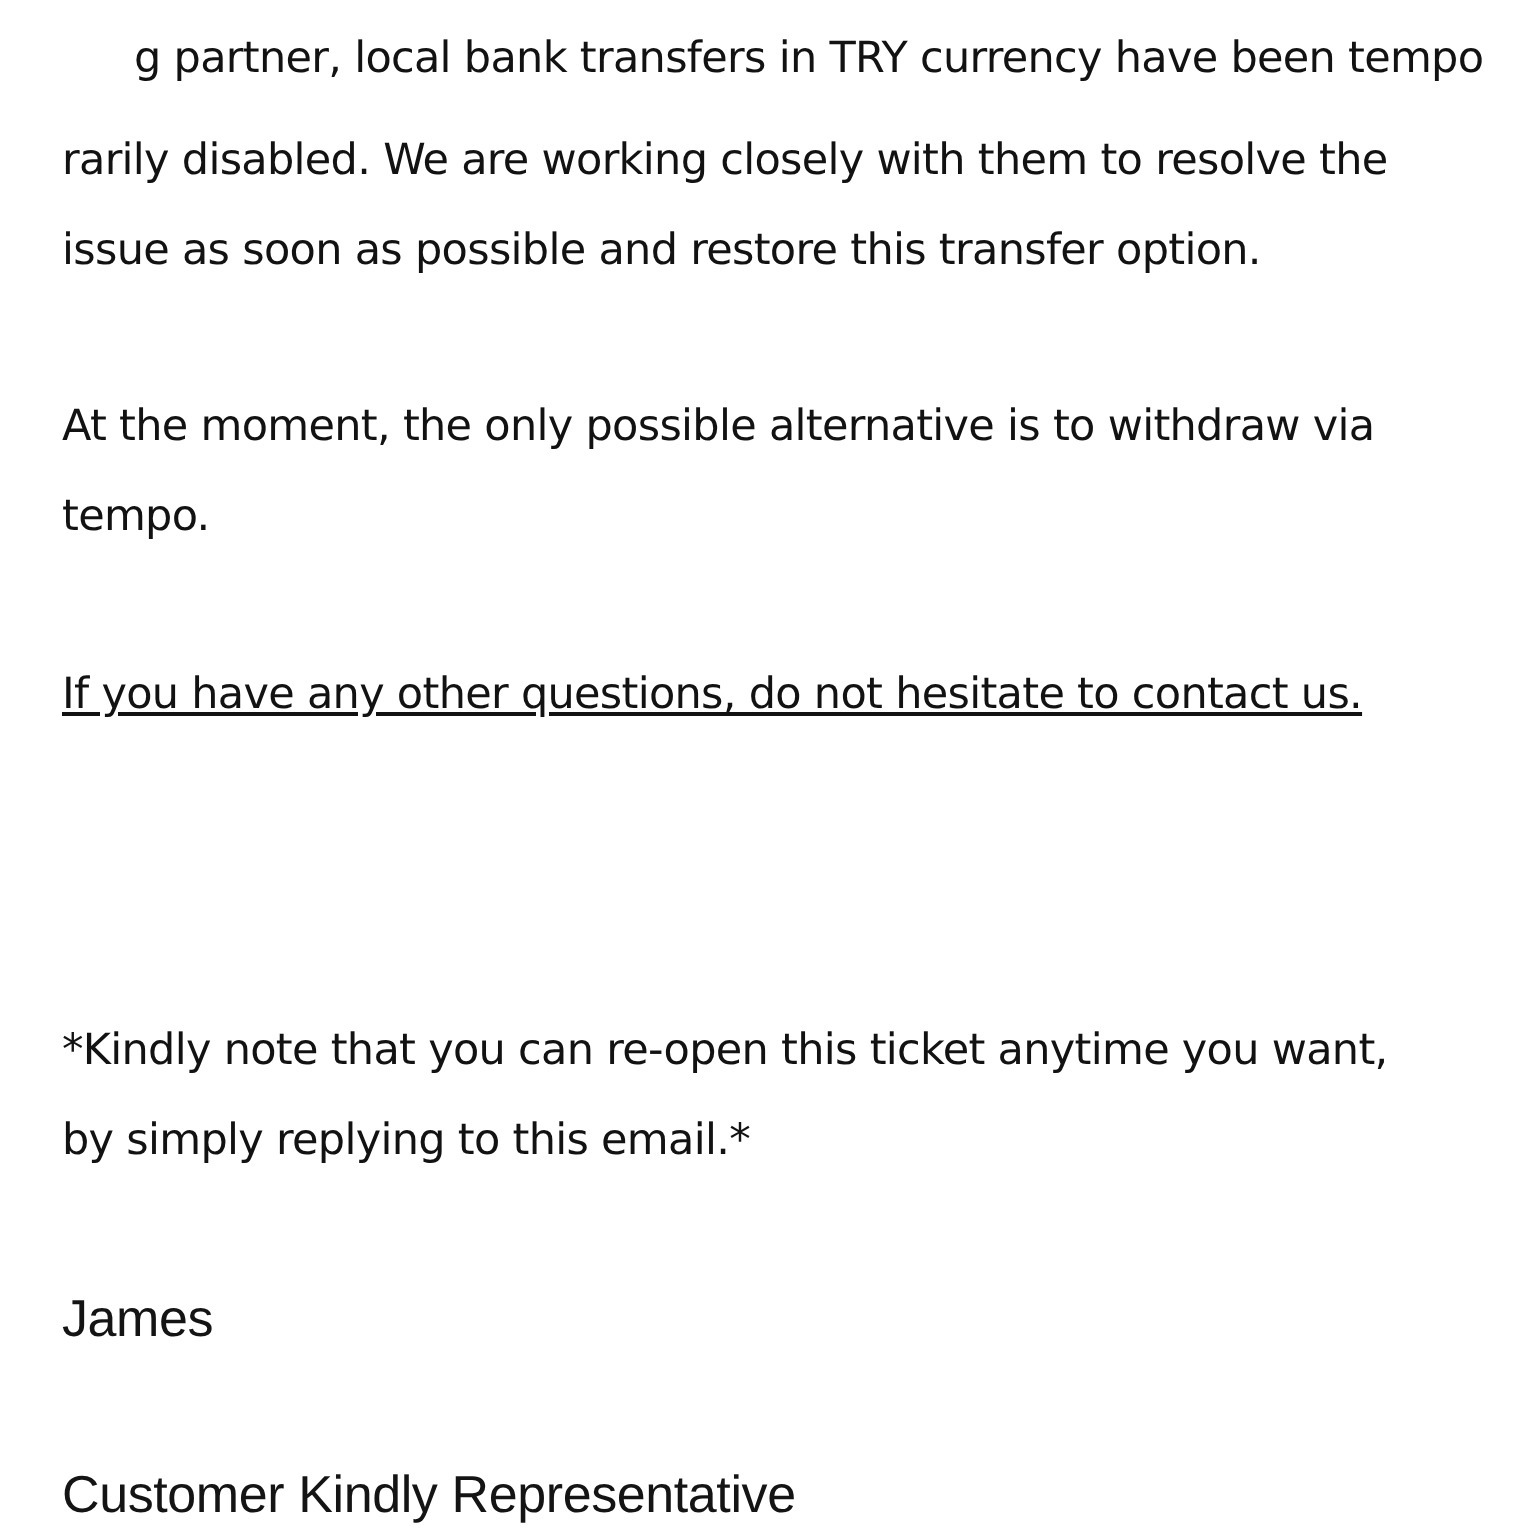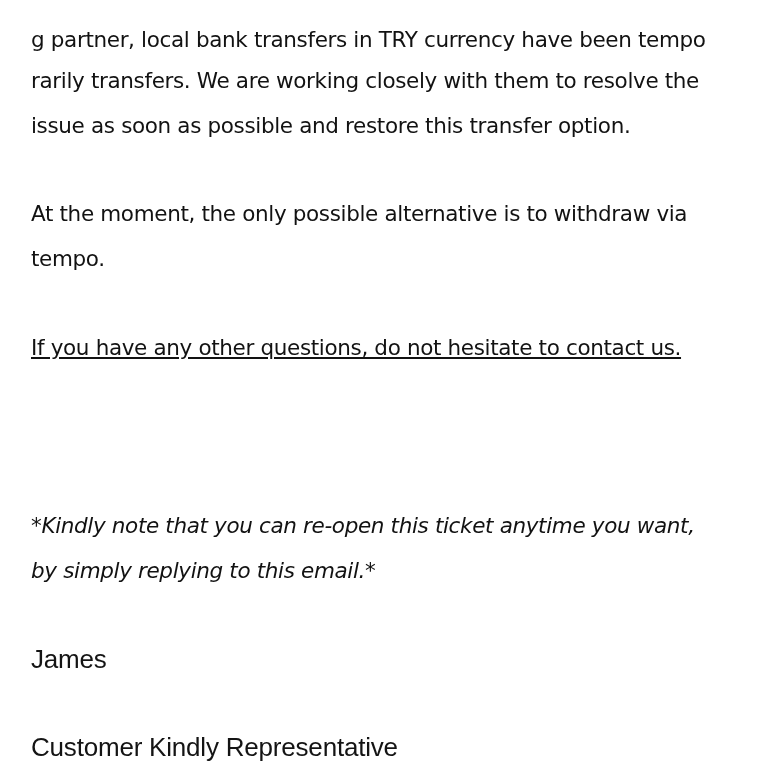--- a/index.html
+++ b/index.html
@@ -24,37 +24,36 @@
       position: absolute;
       left: 0;
       white-space: nowrap;
       font-family: "DejaVu Sans", sans-serif;
       font-size: 21.5px;
       letter-spacing: -0.35px;
       line-height: 28px;
       color: #121212;
     }
     .italic {
-      font-style: italic;
       text-align: center;
     }
     .sig {
       font-family: "Liberation Sans", sans-serif;
       font-size: 26px;
       letter-spacing: -0.2px;
       color: #141414;
     }
   </style>
 </head>
 <body>
 
 <div class="email-body">
 
-  <div class="line" style="top:26px;">g partner, local bank transfers in TRY currency have been tempo</div>
-  <div class="line" style="top:67px;">rarily transfers. We are working closely with them to resolve the</div>
+  <div class="line" style="top:16px;margin-left:36px;">g partner, local bank transfers in TRY currency have been tempo</div>
+  <div class="line" style="top:67px;">rarily disabled. We are working closely with them to resolve the</div>
   <div class="line" style="top:112px;text-align:center;">issue as soon as possible and restore this transfer option.</div>
 
   <div class="line" style="top:200px;">At the moment, the only possible alternative is to withdraw via</div>
   <div class="line" style="top:245px;">tempo.</div>
 
   <div class="line" style="top:334px;text-decoration:underline;">If you have any other questions, do not hesitate to contact us.</div>
 
   <div class="line italic" style="top:512px;">*Kindly note that you can re-open this ticket anytime you want,</div>
   <div class="line italic" style="top:557px;">by simply replying to this email.*</div>
 

